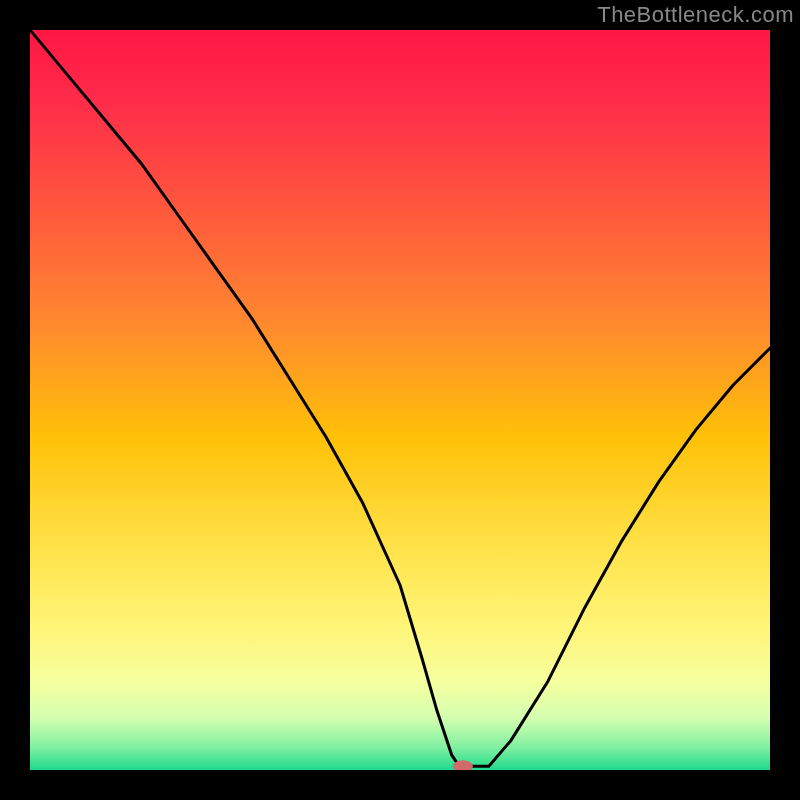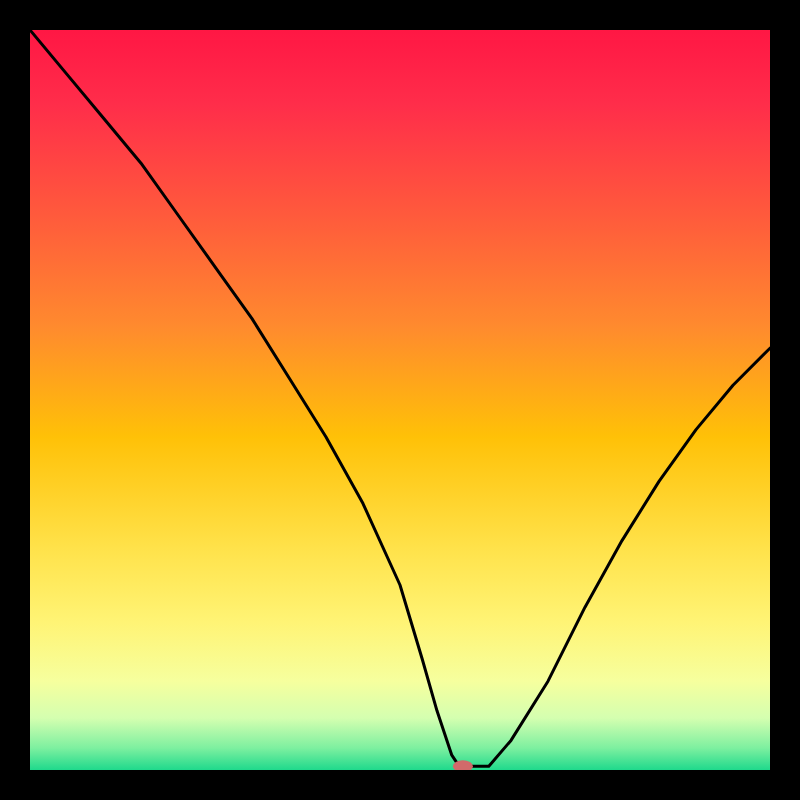--- a/index.html
+++ b/index.html
@@ -38,20 +38,21 @@
     display: block;
     width: 740px;
     height: 740px;
   }
 </style>
 </head>
 <body>
 
 <div class="container">
 
+  <div class="watermark">TheBottleneck.com</div>
 
   <div class="plot-area">
     <svg id="plot-svg" viewBox="0 0 740 740">
       <defs>
         <linearGradient id="bg-grad" x1="0" y1="0" x2="0" y2="1">
             <stop offset="0%" stop-color="#ff1744"></stop>
             <stop offset="10%" stop-color="#ff2d4a"></stop>
             <stop offset="25%" stop-color="#ff5a3c"></stop>
             <stop offset="40%" stop-color="#ff8a2e"></stop>
             <stop offset="55.00000000000001%" stop-color="#ffc107"></stop>

